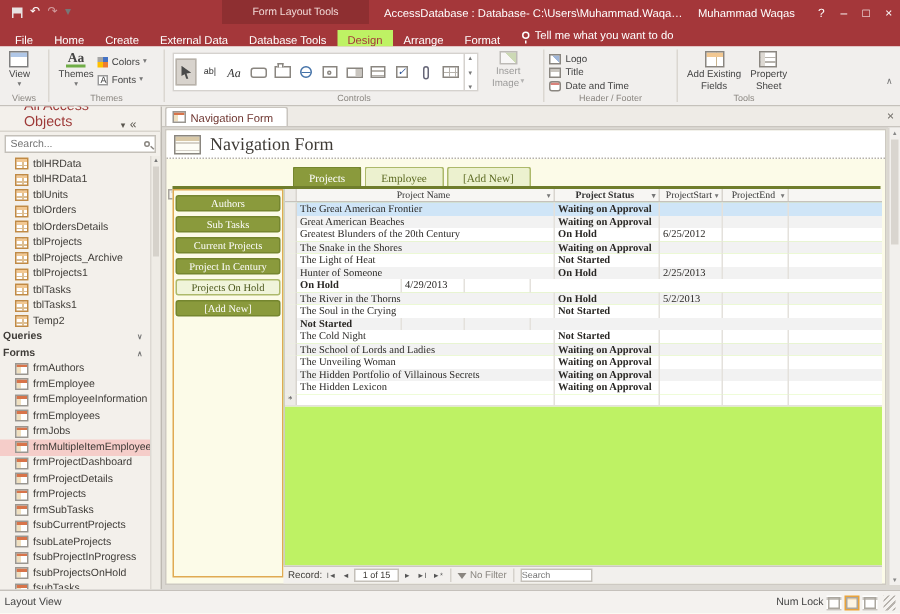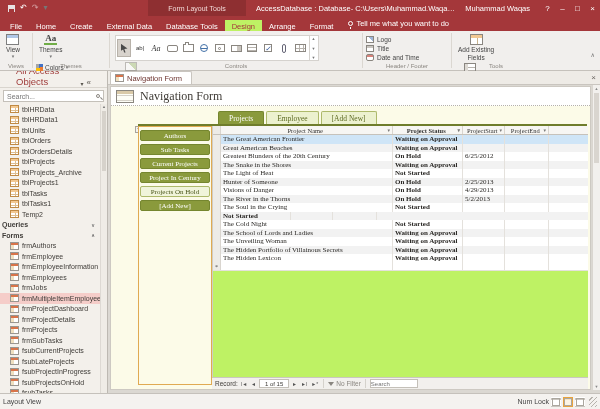--- a/index.html
+++ b/index.html
@@ -23,21 +23,21 @@
   
   .tabrow { height:15px; background:#A4373A; display:flex; align-items:flex-end; color:#fff; font-size:7.5px; padding-left:3px; }
   .rtab { padding:2px 7px 0; white-space:nowrap; }
   .rtab.active { background:#bef264; color:#A4373A; }
   .tellme { display:flex; align-items:center; gap:3px; padding:2px 8px 3px; }
   .bulb { width:5px; height:5px; border:1px solid #fff; border-radius:50%; position:relative; }
   .bulb:after { content:""; position:absolute; left:1px; top:5px; width:1px; height:2px; background:#fff; }
 
   
   .ribbon { height:40px; background:#F1EFED; border-bottom:1px solid #C5C1BB; display:flex; position:relative; }
-  .rgroup { position:relative; display:flex; align-items:flex-start; padding:2px 3px 9px;flex-direction:column; }
+  .rgroup { position:relative; display:flex; align-items:flex-start; padding:2px 3px 9px; }
   .glabel { position:absolute; bottom:1px; left:0; right:0; text-align:center; font-size:6px; color:#8A8680; white-space:nowrap; }
   .gsep { width:1px; background:#DBD7D1; margin:2px 0; }
   .bigbtn { display:flex; flex-direction:column; align-items:center; gap:1px; font-size:6.5px; color:#444; padding:1px 3px; }
   .dd { font-size:5px; color:#777; line-height:4px; }
   .ic-view { width:13px; height:11px; border:1px solid #7F7F7F; background:linear-gradient(#B0C7E7 0 3px, transparent 3px), #fff; }
   .ic-themes { font-family:"Liberation Serif",serif; font-weight:bold; font-size:9px; color:#444; line-height:9px; border-bottom:2px solid #70AD47; padding:0 1px; }
   .minirow { display:flex; align-items:center; gap:2px; font-size:6.5px; color:#444; height:10px; }
   .ic-colors { width:7px; height:7px; background:conic-gradient(#4472C4 0 25%, #ED7D31 0 50%, #FFC000 0 75%, #A5A5A5 0); }
   .ic-fonts { width:7px; height:7px; border:1px solid #999; font-size:6px; line-height:6px; text-align:center; color:#444; background:#fff; }
   .gallery { background:#fff; border:1px solid #D5D2CE; display:flex; align-items:center; height:26px; margin:2px 2px 0 2px; padding:0 1px; gap:2px; }
@@ -101,21 +101,21 @@
   .canvas { flex:1; position:relative; }
   .vscroll { position:absolute; right:0; top:0; width:8px; bottom:3px; background:#F2F0ED; border-left:1px solid #DAD6D0; font-size:4px; color:#888; text-align:center; }
   .vscroll .up { position:absolute; top:1px; left:0; right:0; }
   .vscroll .dn { position:absolute; bottom:1px; left:0; right:0; }
   .vscroll .thumb { position:absolute; left:1px; right:1px; top:8px; height:70px; background:#D9D5CF; }
 
   
   .form { position:absolute; left:2px; top:1px; width:481px; bottom:3px; background:#FCFBE8; border:1px solid #CDC9C2; font-family:"Liberation Serif",serif; }
   .form-header { height:19px; background:#fff; display:flex; align-items:center; gap:6px; padding-left:5px; border-bottom:1px dotted #B5B1A9; font-size:12px; color:#3E3A35; }
   .fh-ic { width:18px; height:13px; border:1px solid #8A867F; background:linear-gradient(#D9C9A8 0 3px, transparent 3px), repeating-linear-gradient(transparent 0 4px, #D5D1C8 4px 5px), #FDFDF6; }
-  .form-body { position:absolute; top:20px; left:0; right:0; bottom:0;margin-left:23px; }
+  .form-body { position:absolute; top:20px; left:0; right:0; bottom:0; }
   .handle { position:absolute; left:1px; top:19px; width:7px; height:7px; border:1px solid #A8A49C; background:#F5F3EF; color:#8A8680; font-size:6px; line-height:5px; text-align:center; }
   .toptabs { position:absolute; left:84px; top:4px; display:flex; gap:2px; z-index:2; }
   .toptab { height:13px; padding:0 10px; display:flex; align-items:center; font-size:7.5px; background:#ECF1CF; color:#5C6A22; border:1px solid #ADB96B; border-bottom:none; border-radius:2px 2px 0 0; }
   .toptab.active { background:#8A9A3C; color:#fff; border-color:#75862F; }
   .olive-line { position:absolute; left:4px; right:3px; top:17px; height:2px; background:#6F7D2C; }
   .left-panel { position:absolute; left:4px; top:19px; width:74px; bottom:4px; border:1px solid #E0AA52; background:#FCFBE8; }
   .sidetabs { position:absolute; left:6px; top:23px; width:70px; display:flex; flex-direction:column; gap:3px; z-index:2; }
   .sidetab { height:11px; background:#8A9A3C; border:1px solid #75862F; color:#fff; display:flex; align-items:center; justify-content:center; font-size:7px; border-radius:2px; }
   .sidetab.active { background:#F0F4DA; color:#4A561B; border-color:#ADB96B; }
 
@@ -586,21 +586,20 @@
                     <div class="rsel"></div>
                     <div class="cell c-name">Hunter of Someone</div>
                     <div class="cell c-status">On Hold</div>
                     <div class="cell c-start">2/25/2013</div>
                     <div class="cell c-end"></div>
                     <div class="cell c-fill"></div>
                   </div>
 
                   <div class="row">
                     <div class="rsel"></div>
-                    <div class="cell c-name">Visions of Danger</div>
                     <div class="cell c-status">On Hold</div>
                     <div class="cell c-start">4/29/2013</div>
                     <div class="cell c-end"></div>
                     <div class="cell c-fill"></div>
                   </div>
 
                   <div class="row odd">
                     <div class="rsel"></div>
                     <div class="cell c-name">The River in the Thorns</div>
                     <div class="cell c-status">On Hold</div>

